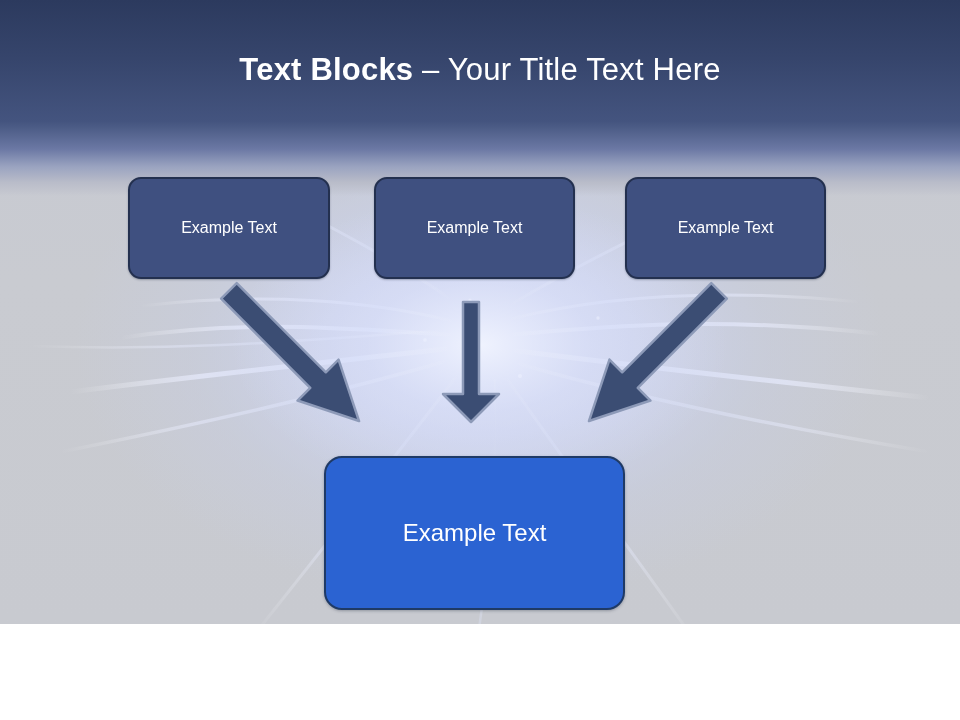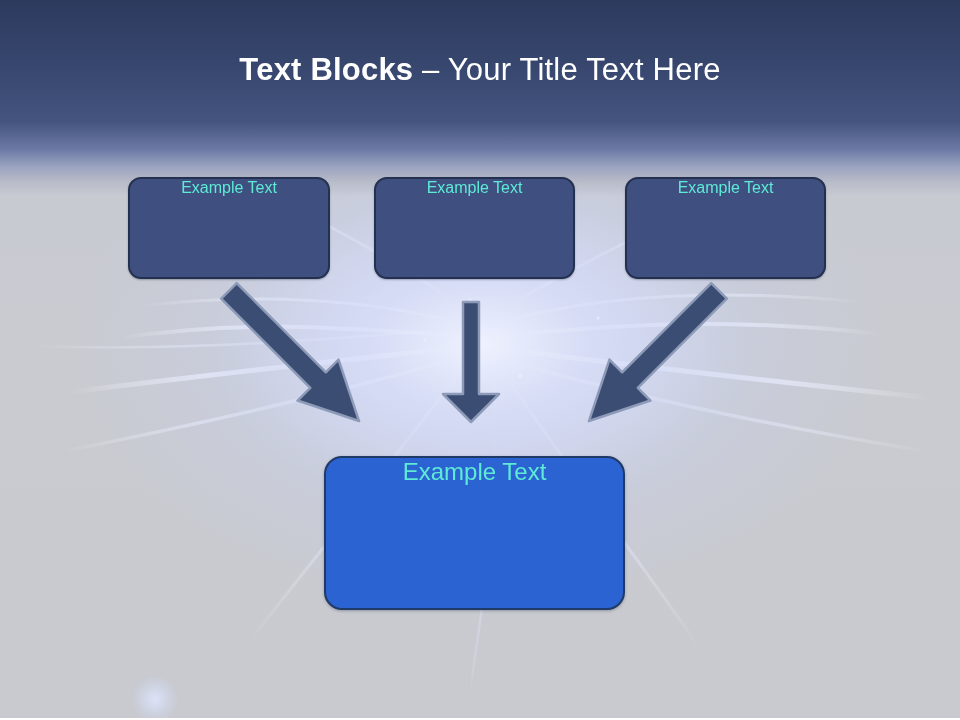--- a/index.html
+++ b/index.html
@@ -3,21 +3,21 @@
 <meta charset="utf-8">
 <style>
   html, body {
     margin: 0;
     padding: 0;
     background: #ffffff;
   }
   #slide {
     position: relative;
     width: 960px;
-    height: 718px;
+    height: 624px;
     overflow: hidden;
     font-family: "Liberation Sans", sans-serif;
     background: #c9cbd1;
   }
 
   
   .bg-base {
     position: absolute;
     inset: 0;
     background:
@@ -71,22 +71,23 @@
     white-space: nowrap;
   }
   .title .strong { font-weight: bold; }
   .title .light  { font-weight: normal; }
 
   
   .node {
     position: absolute;
     box-sizing: border-box;
     display: flex;
+    align-items: center;
     justify-content: center;
-    color: #5eead4;
+    color: #ffffff;
     text-align: center;
     border-radius: 13px;
   }
   .node.top {
     background: #3f5080;
     border: 2px solid #23304f;
     font-size: 16px;
     box-shadow: 0 1px 2px rgba(40,48,70,0.35);
   }
   .node.result {

